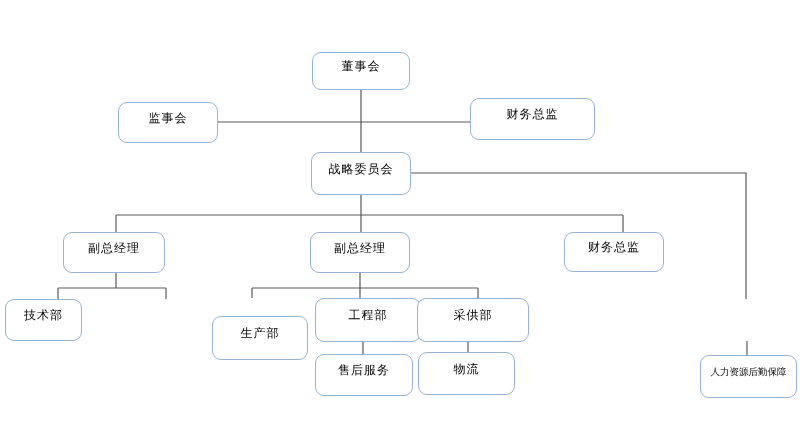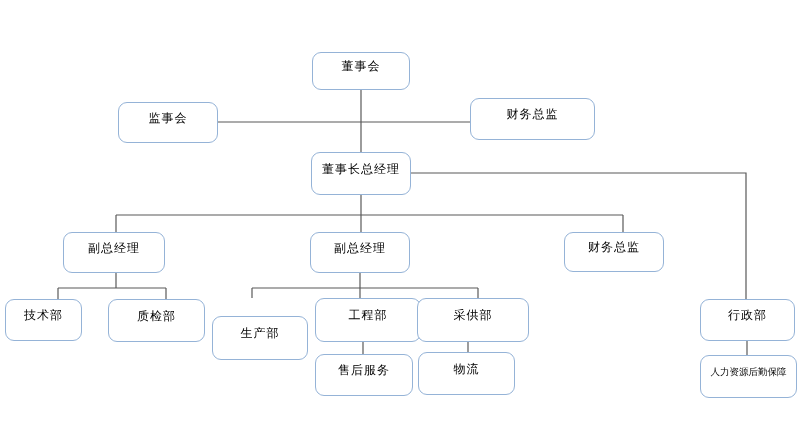--- a/index.html
+++ b/index.html
@@ -68,39 +68,37 @@
 
     <polyline points="747,341 747,355"></polyline>
   </svg>
 
   <div class="node" style="left:312px;top:52px;width:98px;height:38px">董事会</div>
 
   <div class="node" style="left:118px;top:102px;width:100px;height:41px">监事会</div>
 
   <div class="node" style="left:470px;top:98px;width:125px;height:42px">财务总监</div>
 
-  <div class="node" style="left:311px;top:152px;width:100px;height:43px">董事长总经理</div>
+  <div class="node" style="left:311px;top:152px;width:100px;height:43px">战略委员会</div>
 
   <div class="node" style="left:63px;top:232px;width:102px;height:41px">副总经理</div>
 
   <div class="node" style="left:310px;top:232px;width:100px;height:41px">副总经理</div>
 
   <div class="node" style="left:564px;top:232px;width:100px;height:40px">财务总监</div>
 
   <div class="node" style="left:5px;top:299px;width:77px;height:42px">技术部</div>
 
-  <div class="node" style="left:108px;top:299px;width:97px;height:43px">质检部</div>
 
   <div class="node" style="left:212px;top:316px;width:96px;height:44px">生产部</div>
 
   <div class="node" style="left:315px;top:298px;width:106px;height:44px">工程部</div>
 
   <div class="node" style="left:417px;top:298px;width:112px;height:44px">采供部</div>
 
   <div class="node" style="left:418px;top:352px;width:97px;height:43px">物流</div>
 
   <div class="node" style="left:315px;top:354px;width:98px;height:42px">售后服务</div>
 
-  <div class="node" style="left:700px;top:299px;width:95px;height:42px">行政部</div>
 
   <div class="node small" style="left:700px;top:355px;width:97px;height:43px">人力资源后勤保障</div>
 
 </div>
 
 </body></html>

